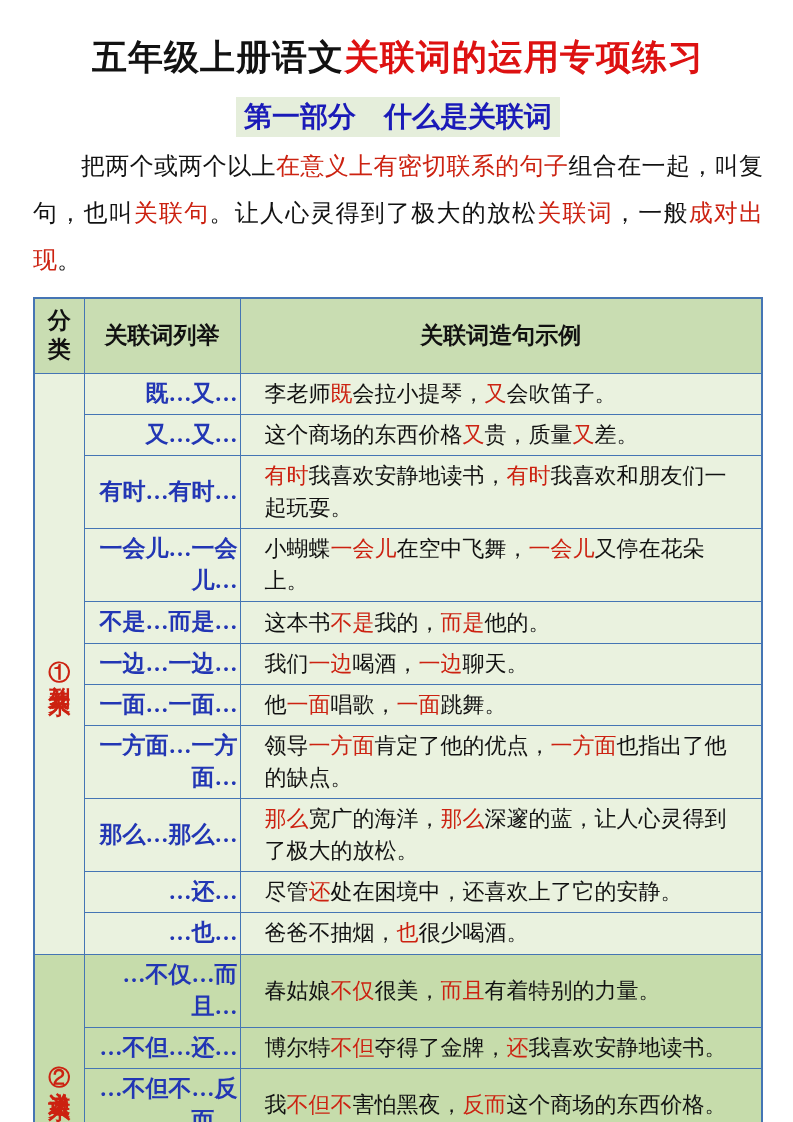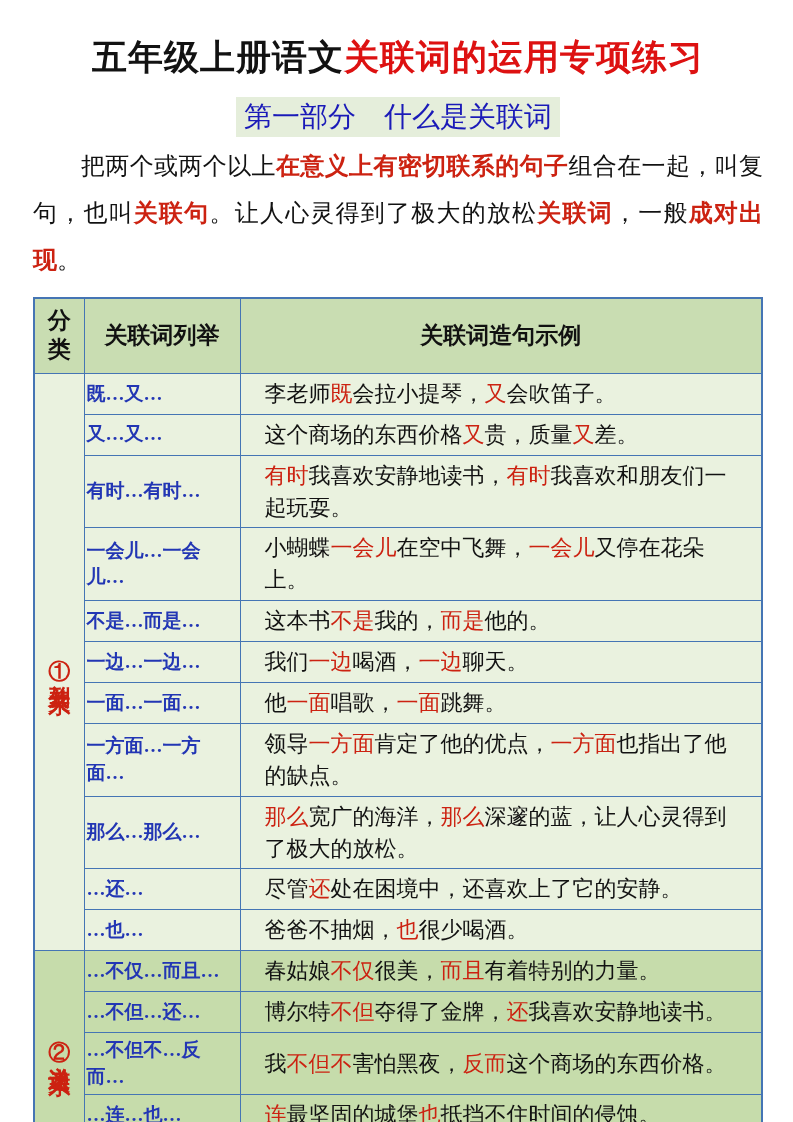--- a/index.html
+++ b/index.html
@@ -22,48 +22,48 @@
     color:var(--text-black);
     padding:26px 30px 0 33px;
     overflow:hidden;
   }
   .doc-title{
     text-align:center;font-size:35px;font-weight:bold;letter-spacing:1px;
     margin-top:8px;white-space:nowrap;
   }
   .doc-title .red{color:var(--title-red);}
   .section-heading{
-    text-align:center;margin-top:16px;font-size:28px;font-weight:normal;
+    text-align:center;margin-top:16px;font-size:28px;font-weight:bold;
   }
   .section-heading .hl{
     color:var(--heading-blue);background:var(--heading-highlight);
     padding:1px 8px;display:inline-block;
   }
   .intro{
     font-size:24px;line-height:1.95;text-indent:2em;margin-top:6px;
     text-align:justify;
   }
-  .intro .red{color:var(--accent-red);font-weight:bold;}
+  .intro .red{color:var(--accent-red);}
   .classify-table{
     width:100%;border-collapse:collapse;margin-top:14px;
     border:2px solid var(--table-border);
     table-layout:fixed;
   }
   .classify-table th,.classify-table td{
     border:1.5px solid var(--table-border);
   }
   .classify-table th{
     background:var(--header-bg);font-size:23px;font-weight:bold;
     padding:8px 2px;color:#111;line-height:1.25;
   }
   col.c-cat{width:50px;}
   col.c-term{width:156px;}
   .term-cell{
-    color:var(--term-blue);font-weight:bold;text-align:left;
-    font-size:19px;padding:4px 2px;line-height:1.4;
+    color:var(--term-blue);font-weight:bold;text-align:right;
+    font-size:23px;padding:4px 2px;line-height:1.4;
   }
   .example-cell{
     font-size:22px;padding:4px 24px;line-height:1.45;text-align:left;
   }
   .example-cell .red{color:var(--accent-red);}
   tr.group1 td{background:var(--group1-bg);}
   tr.group2 td{background:var(--group2-bg);}
   .category-cell{
     text-align:center;vertical-align:middle;
   }

